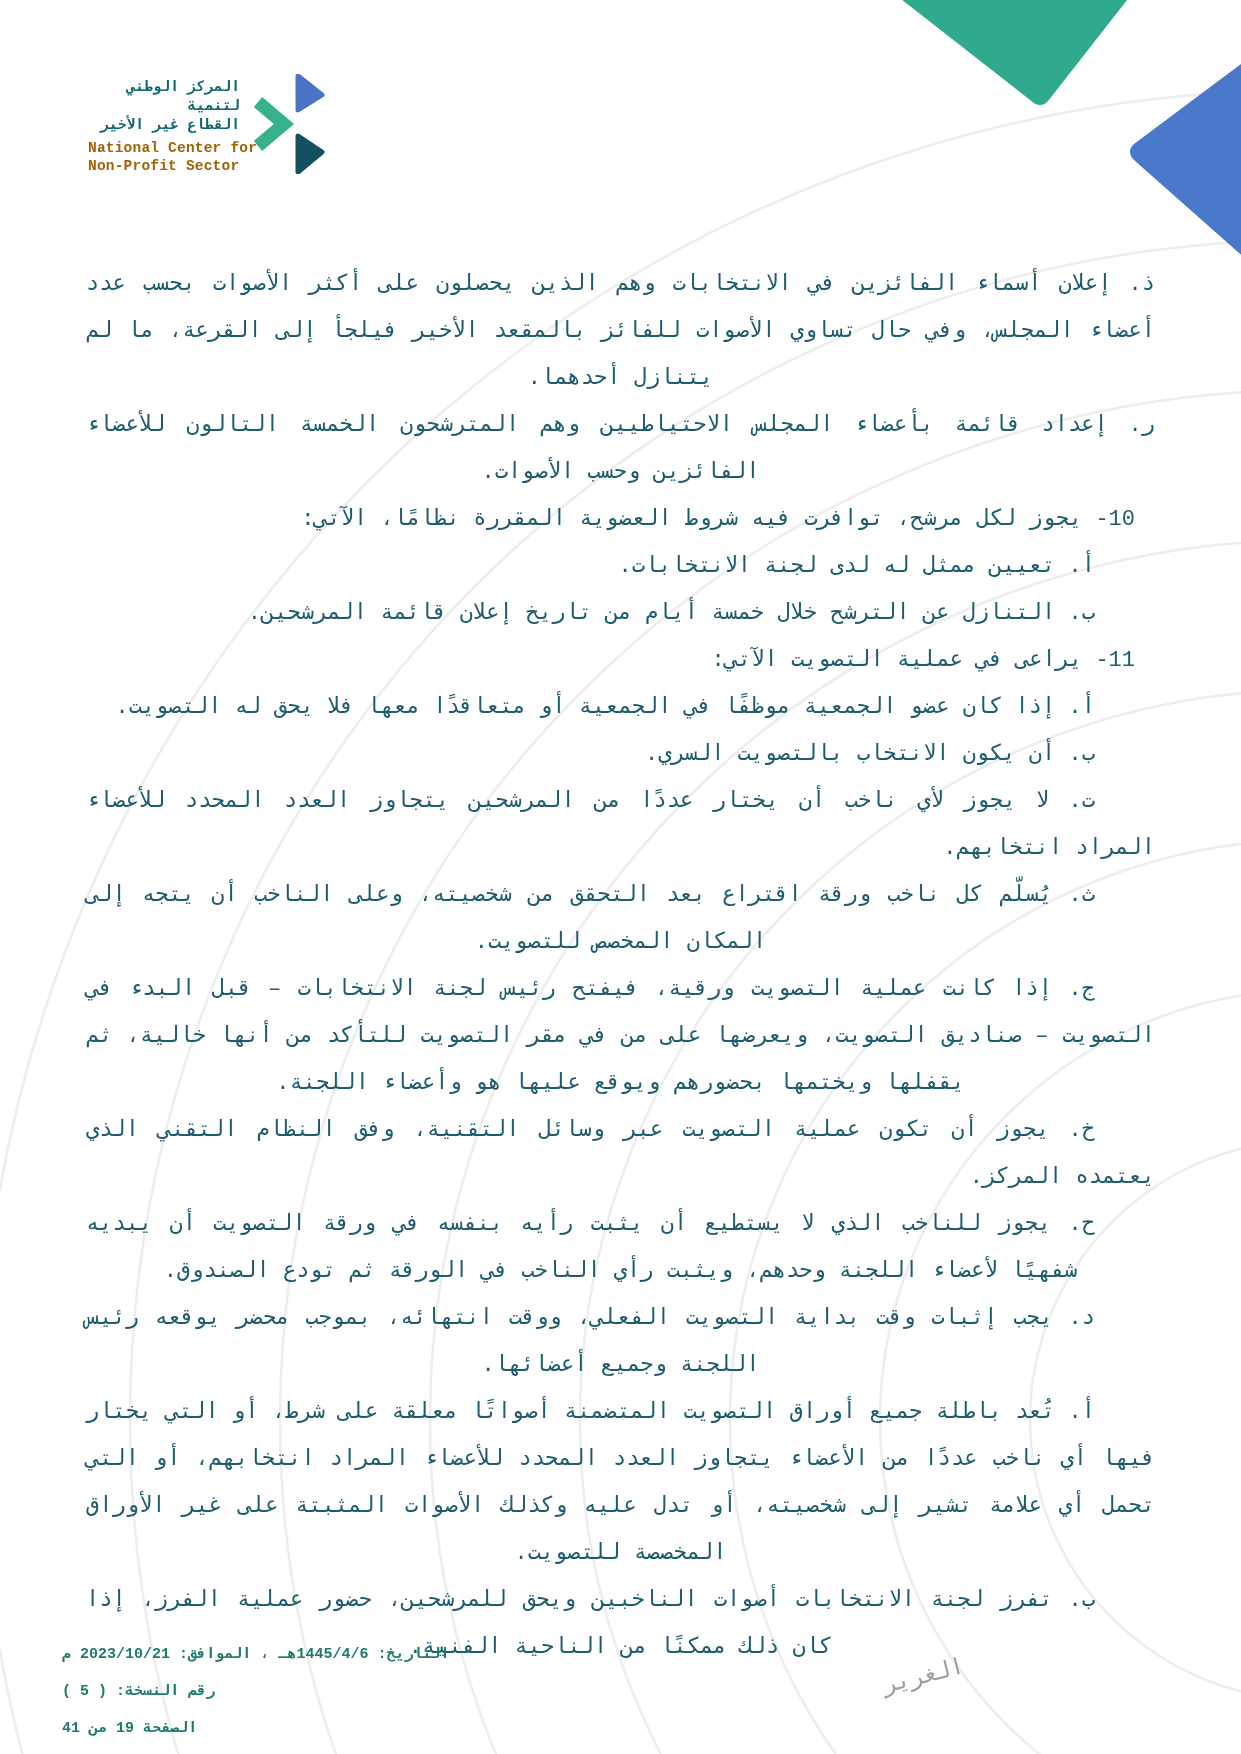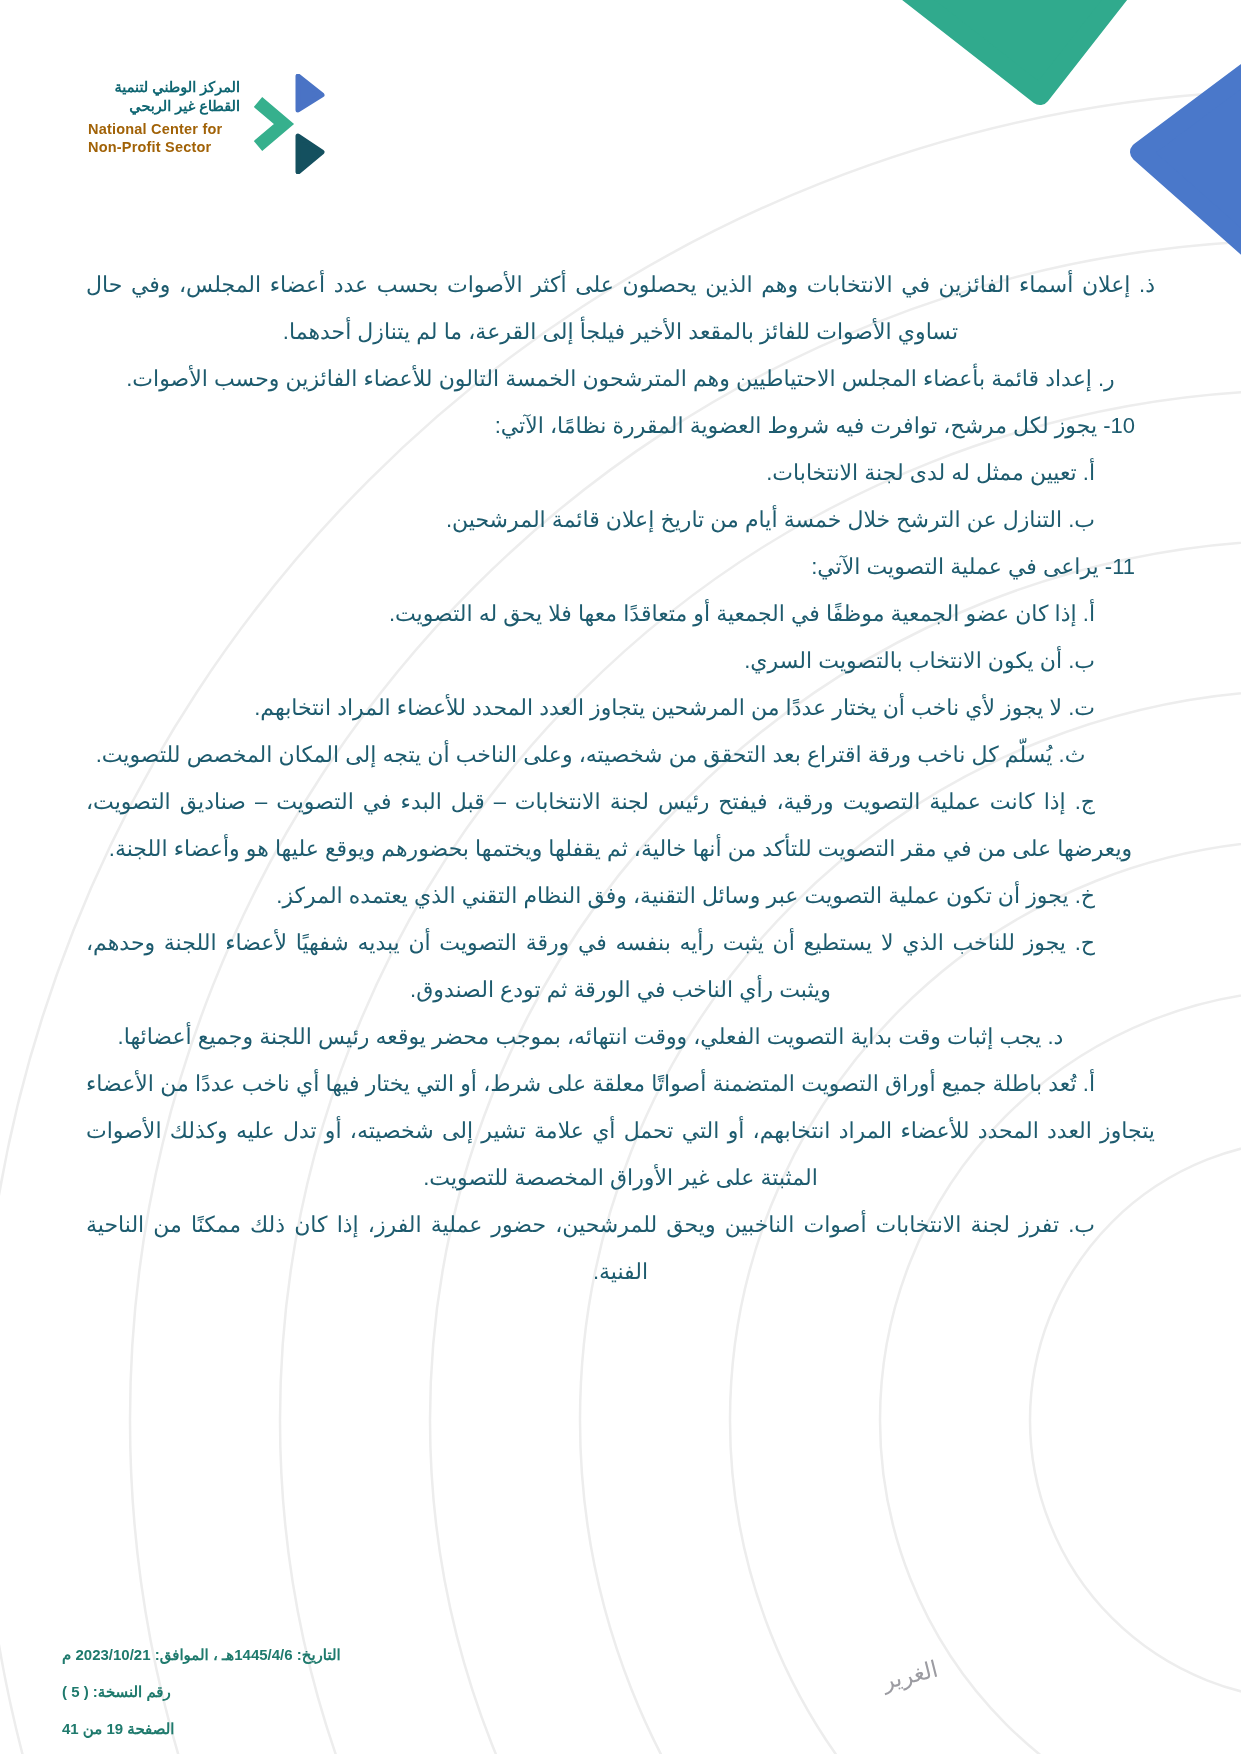--- a/index.html
+++ b/index.html
@@ -1,21 +1,21 @@
 <!DOCTYPE html>
 <html lang="ar"><head>
 <meta charset="utf-8">
 <style>
   html,body{margin:0;padding:0;background:#ffffff;}
   .page{
     position:relative;
     width:1241px;height:1754px;
     background:#ffffff;
     overflow:hidden;
-    font-family:Liberation Sans, sans-serif;
+    font-family:Liberation Mono, monospace;
   }
   
   .arcs-svg,.corners-svg{
     position:absolute;left:0;top:0;width:1241px;height:1754px;
     pointer-events:none;
   }
   
   .logo{
     position:absolute;left:88px;top:78px;
     display:flex;align-items:flex-start;gap:12px;
@@ -86,21 +86,21 @@
 
   <svg class="corners-svg" viewBox="0 0 1241 1754" aria-hidden="true">
     <path d="M816,-80 L1177,-80 L1040,95 Z" fill="#30aa8d" stroke="#30aa8d" stroke-width="20" stroke-linejoin="round"></path>
     <path d="M1140,152 L1330,10 L1330,320 Z" fill="#4a78ca" stroke="#4a78ca" stroke-width="20" stroke-linejoin="round"></path>
   </svg>
 
   <header class="logo">
     <div class="logo-text">
       <div class="logo-ar">
         <div>المركز الوطني لتنمية</div>
-        <div>القطاع غير الربحي</div>
+        <div>القطاع غير الأخير</div>
       </div>
       <div class="logo-en">
         <div>National Center for</div>
         <div>Non-Profit Sector</div>
       </div>
     </div>
     <div class="logo-mark">
       <svg viewBox="0 0 74 100" width="74" height="100" aria-hidden="true">
         <polyline points="6,28 32,50 6,72" fill="none" stroke="#36b08d" stroke-width="13"></polyline>
         <path d="M46,2 L46,36 L70,21 Z" fill="#4a73c5" stroke="#4a73c5" stroke-width="5" stroke-linejoin="round"></path>

